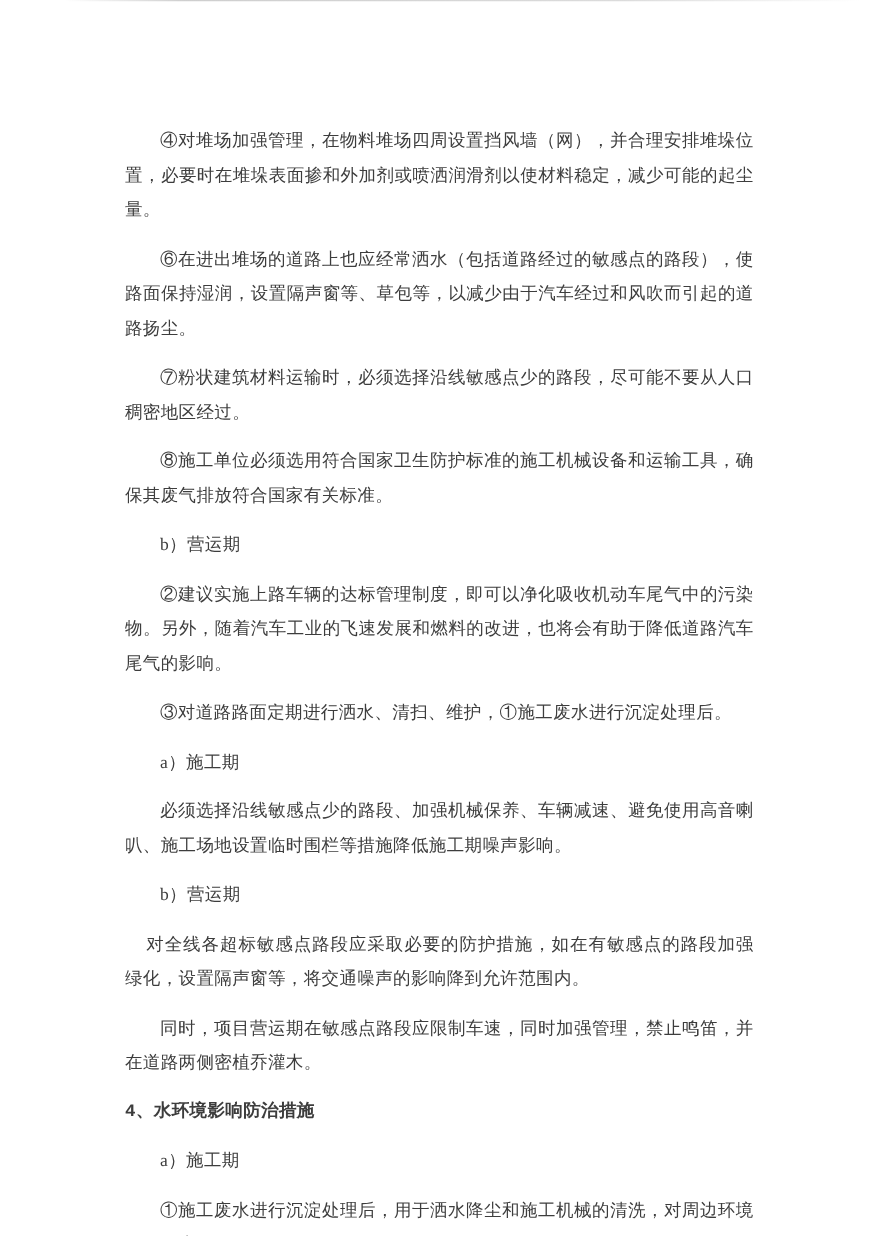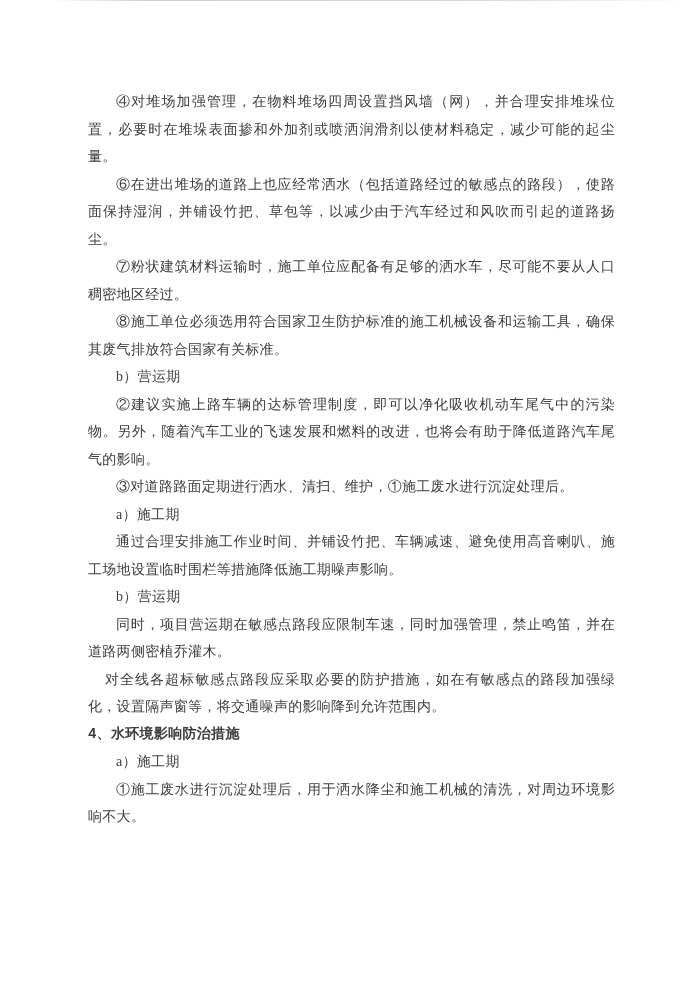--- a/index.html
+++ b/index.html
@@ -28,21 +28,21 @@
     background: linear-gradient(to right, rgba(200,200,200,0), rgba(190,190,190,.75) 15%, rgba(190,190,190,.55) 70%, rgba(200,200,200,0));
   }
   .content {
     position: absolute;
     left: 88px;
     top: 88px;
     width: 527px;
     color: #3d3d3d;
   }
   .para {
-    margin: 0;
+    margin: 12px;
     font-size: 14px;
     line-height: 27.5px;
     text-align: justify;
     text-indent: 28px;
     letter-spacing: 0.3px;
     word-break: break-all;
   }
   .para.bold {
     font-weight: 700;
   }
@@ -54,28 +54,28 @@
     text-indent: 17px;
   }
 </style>
 </head>
 <body>
 
 <div class="page">
   <div class="edge-artifact"></div>
   <main class="content">
     <p class="para">④对堆场加强管理，在物料堆场四周设置挡风墙（网），并合理安排堆垛位置，必要时在堆垛表面掺和外加剂或喷洒润滑剂以使材料稳定，减少可能的起尘量。</p>
-    <p class="para">⑥在进出堆场的道路上也应经常洒水（包括道路经过的敏感点的路段），使路面保持湿润，并铺设竹把、草包等，以减少由于汽车经过和风吹而引起的道路扬尘。</p>
-    <p class="para">⑦粉状建筑材料运输时，施工单位应配备有足够的洒水车，尽可能不要从人口稠密地区经过。</p>
+    <p class="para">⑥在进出堆场的道路上也应经常洒水（包括道路经过的敏感点的路段），使路面保持湿润，设置隔声窗等、草包等，以减少由于汽车经过和风吹而引起的道路扬尘。</p>
+    <p class="para">⑦粉状建筑材料运输时，必须选择沿线敏感点少的路段，尽可能不要从人口稠密地区经过。</p>
     <p class="para">⑧施工单位必须选用符合国家卫生防护标准的施工机械设备和运输工具，确保其废气排放符合国家有关标准。</p>
     <p class="para">b）营运期</p>
     <p class="para">②建议实施上路车辆的达标管理制度，即可以净化吸收机动车尾气中的污染物。另外，随着汽车工业的飞速发展和燃料的改进，也将会有助于降低道路汽车尾气的影响。</p>
     <p class="para">③对道路路面定期进行洒水、清扫、维护，①施工废水进行沉淀处理后。</p>
     <p class="para">a）施工期</p>
-    <p class="para">通过合理安排施工作业时间、并铺设竹把、车辆减速、避免使用高音喇叭、施工场地设置临时围栏等措施降低施工期噪声影响。</p>
+    <p class="para">必须选择沿线敏感点少的路段、加强机械保养、车辆减速、避免使用高音喇叭、施工场地设置临时围栏等措施降低施工期噪声影响。</p>
     <p class="para">b）营运期</p>
+    <p class="para hang">对全线各超标敏感点路段应采取必要的防护措施，如在有敏感点的路段加强绿化，设置隔声窗等，将交通噪声的影响降到允许范围内。</p>
     <p class="para">同时，项目营运期在敏感点路段应限制车速，同时加强管理，禁止鸣笛，并在道路两侧密植乔灌木。</p>
-    <p class="para hang">对全线各超标敏感点路段应采取必要的防护措施，如在有敏感点的路段加强绿化，设置隔声窗等，将交通噪声的影响降到允许范围内。</p>
     <p class="para bold flush">4、水环境影响防治措施</p>
     <p class="para">a）施工期</p>
     <p class="para">①施工废水进行沉淀处理后，用于洒水降尘和施工机械的清洗，对周边环境影响不大。</p>
   </main>
 </div>
 
 </body></html>

